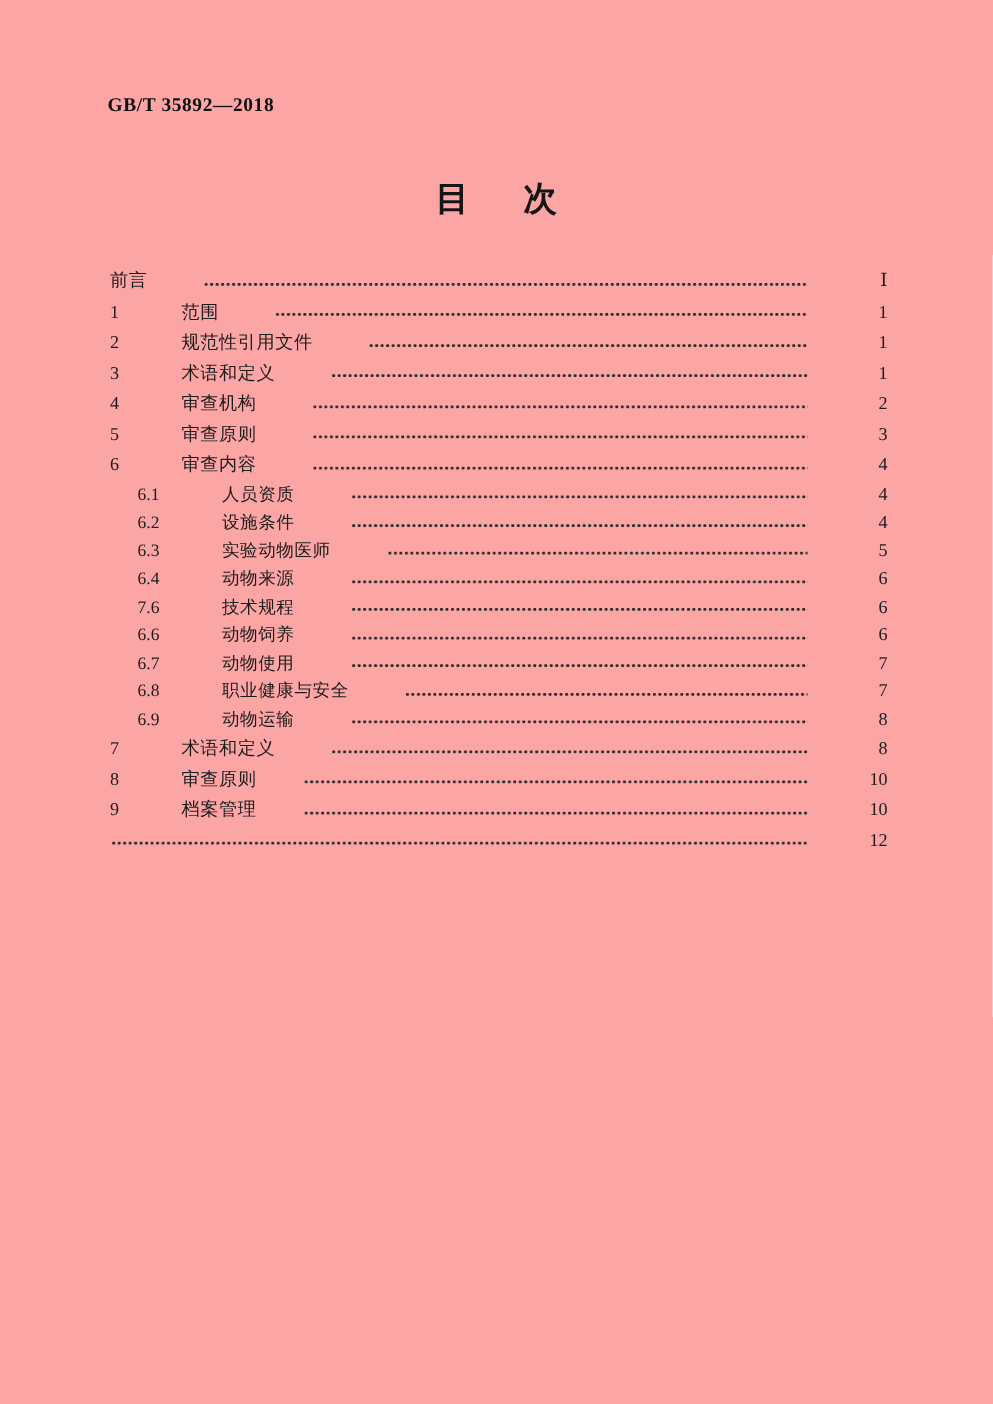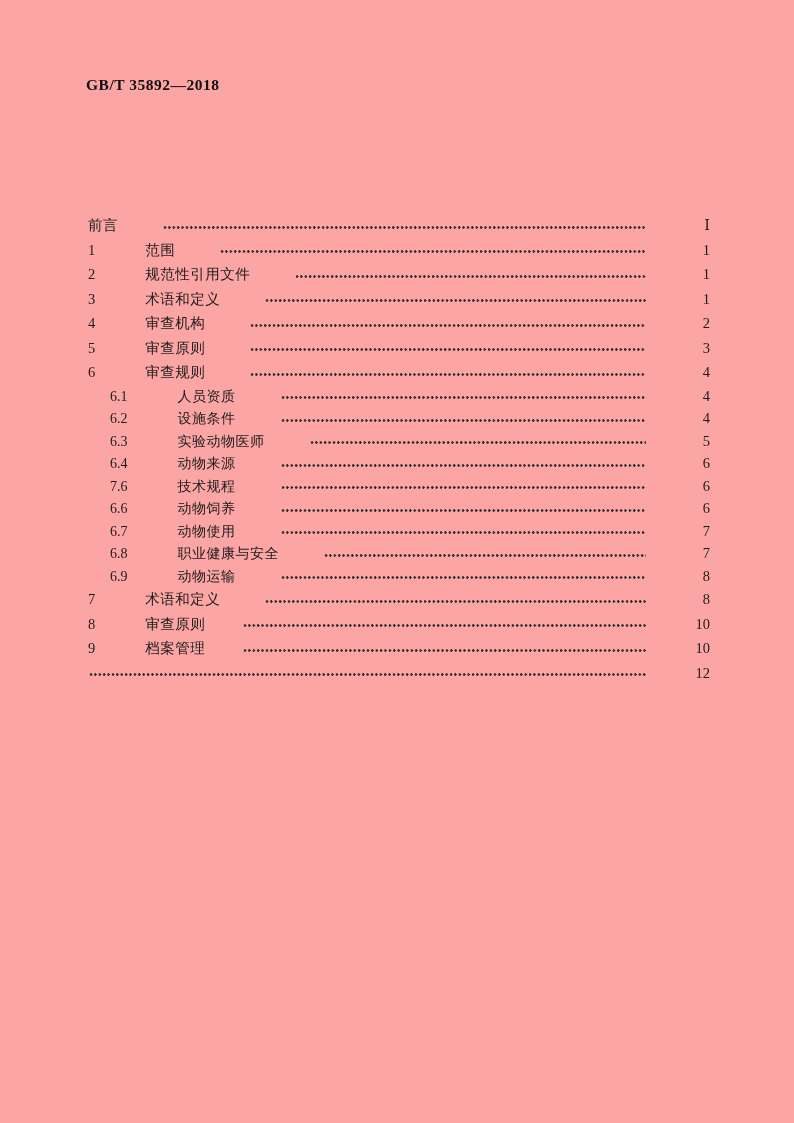--- a/index.html
+++ b/index.html
@@ -91,20 +91,21 @@
     text-align: right;
     font-size: 14.5px;
   }
 </style>
 </head>
 <body>
 
 <div class="page">
   <div class="std-number">GB/T 35892—2018</div>
 
+  <div class="doc-title">目　次</div>
 
   <div class="toc" id="toc">
   <div class="row">
 
     <span class="label">前言</span>
     <span class="dots"></span>
     <span class="page-num">Ⅰ</span>
   </div>
 
   <div class="row">
@@ -137,21 +138,21 @@
 
   <div class="row">
     <span class="num">5</span>
     <span class="label">审查原则</span>
     <span class="dots"></span>
     <span class="page-num">3</span>
   </div>
 
   <div class="row">
     <span class="num">6</span>
-    <span class="label">审查规则</span>
+    <span class="label">审查内容</span>
     <span class="dots"></span>
     <span class="page-num">4</span>
   </div>
 
   <div class="row sub">
     <span class="num">6.1</span>
     <span class="label">人员资质</span>
     <span class="dots"></span>
     <span class="page-num">4</span>
   </div>

